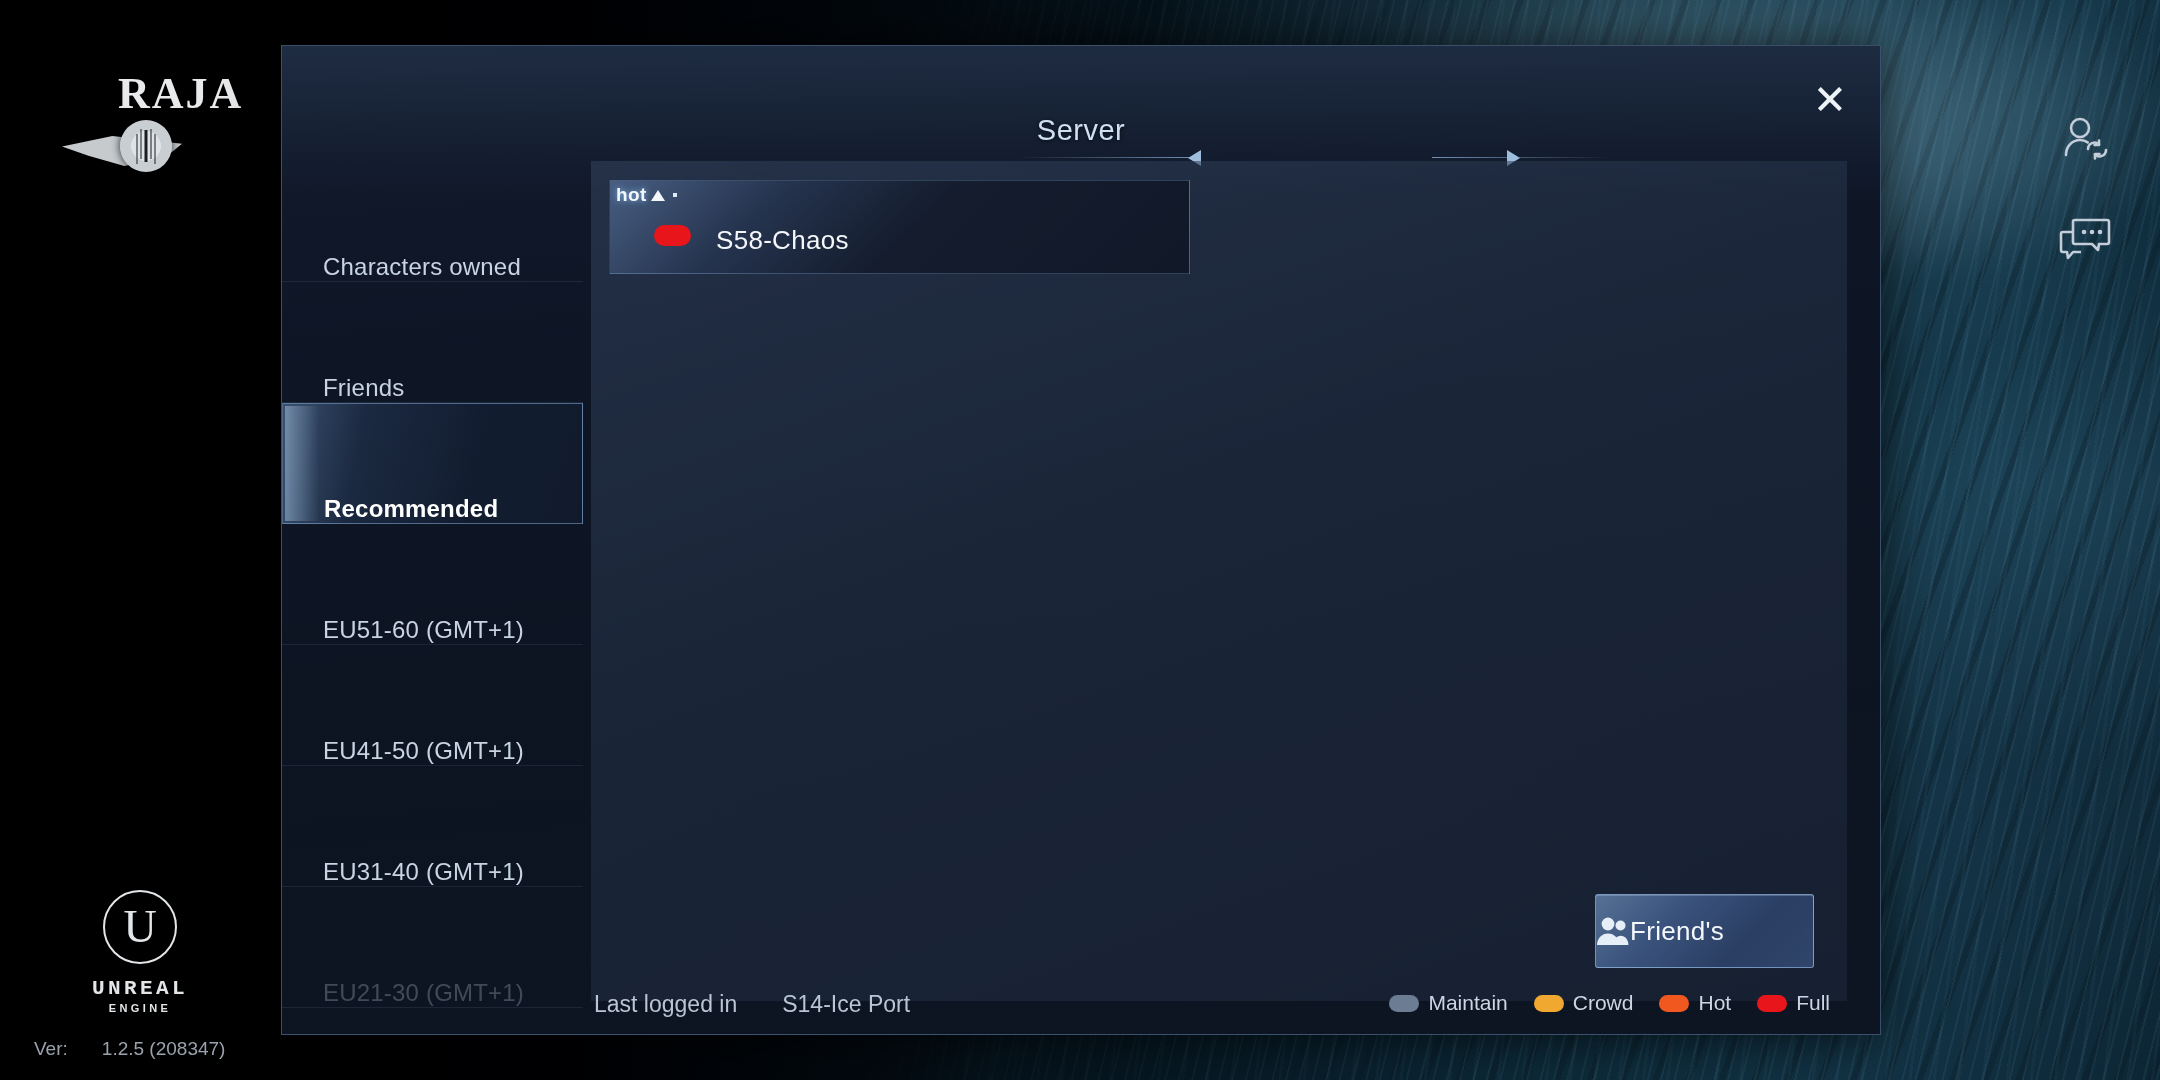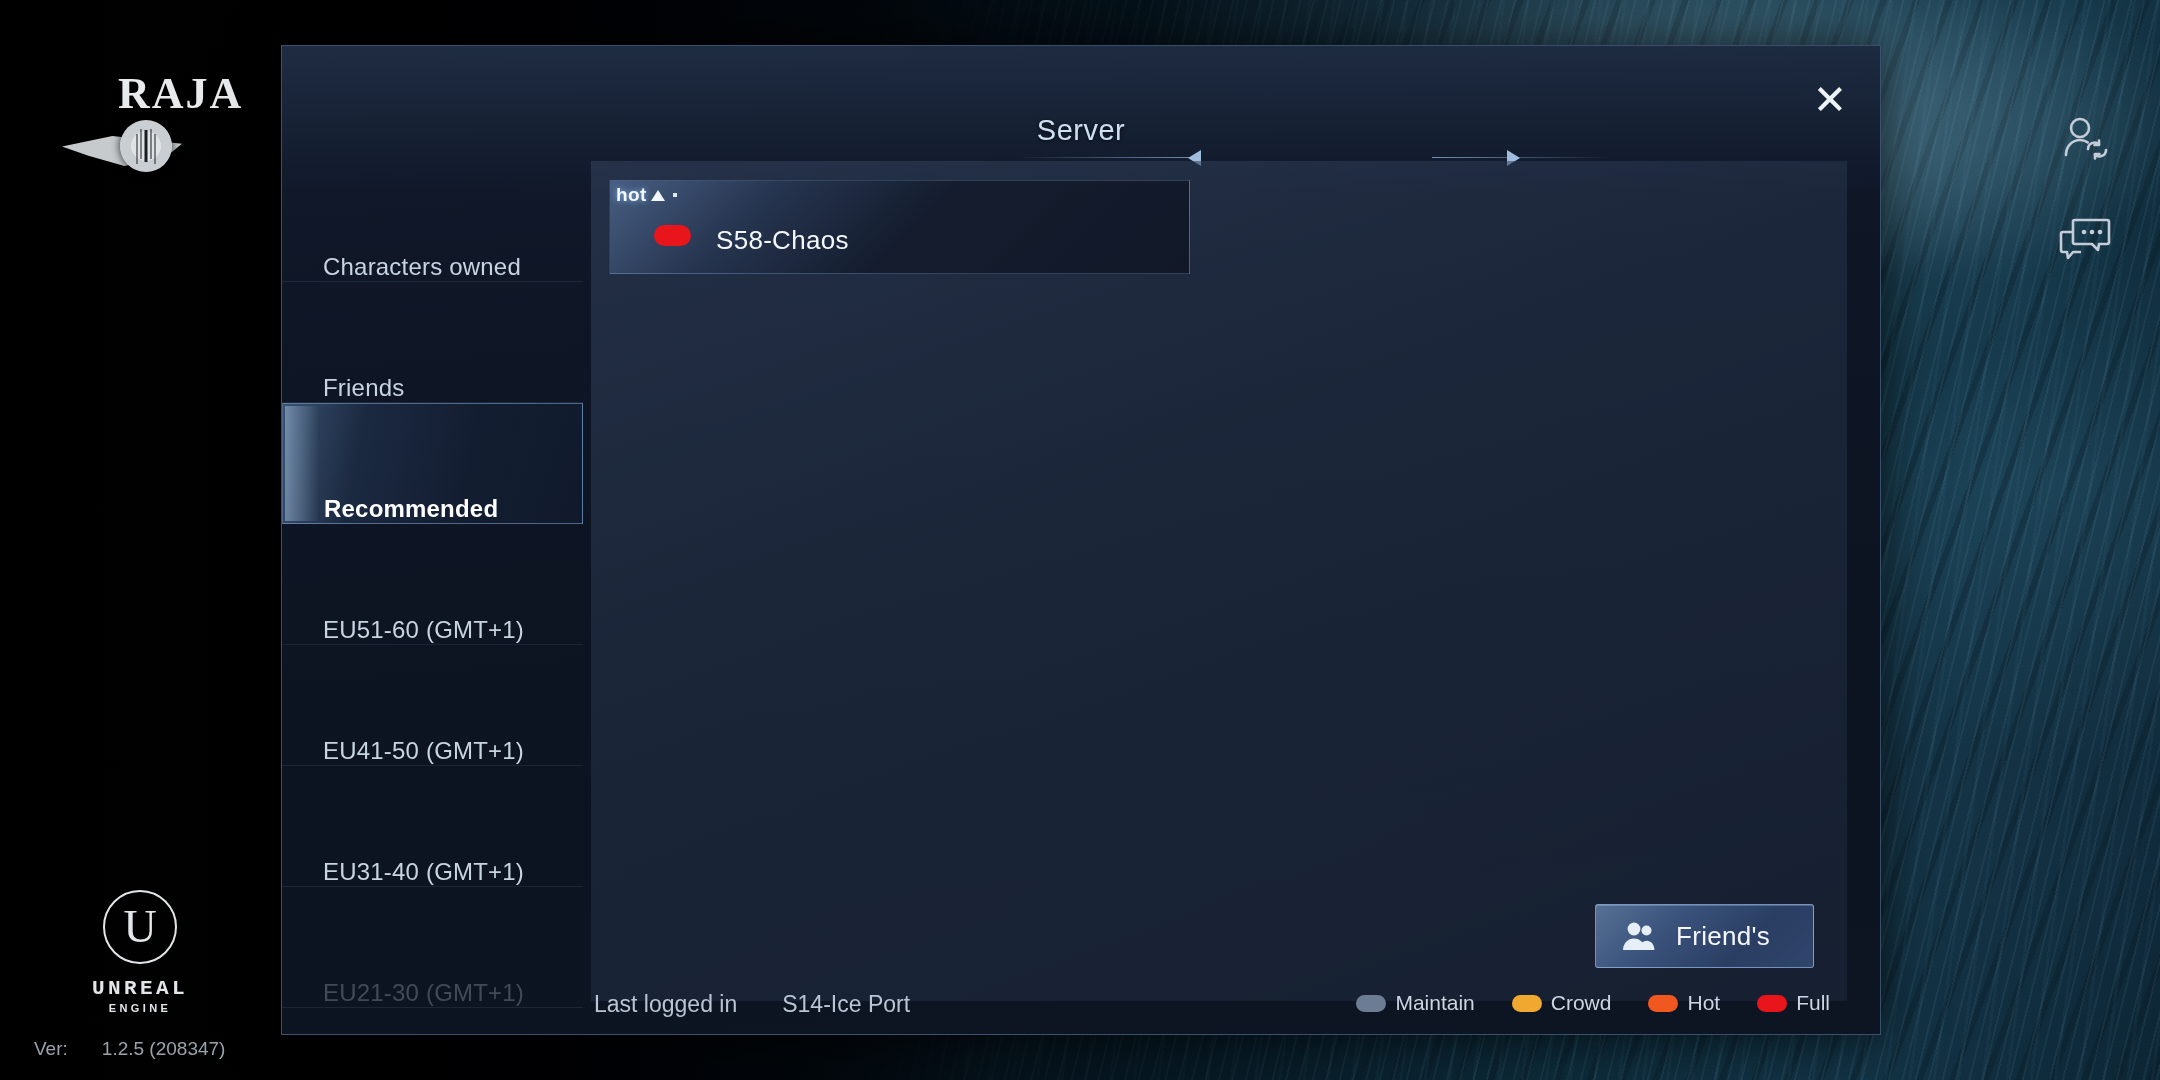--- a/index.html
+++ b/index.html
@@ -171,34 +171,34 @@
   }
   #server-badge .dot { width:4px; height:4px; background:#dce9f6; margin-left:5px; }
   #server-row {
     position:absolute; left:44px; top:44px; display:flex; gap:25px;
   }
   .status-pill { width:37px; height:21px; border-radius:11px; display:block; }
   #server-name { color:#f4f7fa; font-size:26px; letter-spacing:0.3px; }
 
   
   #friends-button {
-    position:absolute; right:33px; bottom:33px; width:219px; height:64px;
+    position:absolute; right:33px; bottom:33px; width:219px; height:74px;
     background:linear-gradient(135deg, rgba(126,162,210,0.62) 0%, rgba(72,102,152,0.72) 34%, rgba(48,70,112,0.80) 68%, rgba(56,80,124,0.78) 100%);
     border:1px solid rgba(160,195,235,0.62);
     border-radius:3px; cursor:pointer;
-    display:flex; align-items:center; gap:20px; padding-left:26px;
+    display:flex; align-items:center; 
     box-shadow:inset 0 1px 0 rgba(200,225,250,0.26);
   }
   #friends-button .label { color:#f4f8fc; font-size:26px; letter-spacing:0.3px; }
 
   
   #footer { position:absolute; left:0; right:0; bottom:0; height:35px;padding-left:24px; }
   #footer-left { position:absolute; left:312px; top:-8px; display:flex; align-items:center; gap:45px; }
   #footer-left span { color:#b9c5d4; font-size:23px; }
-  #legend { position:absolute; right:38px; top:-8px; display:flex; align-items:center; gap:23px; }
+  #legend { position:absolute; right:38px; top:-8px; display:flex; align-items:center; gap:12px; }
   #legend .grp { display:flex; align-items:center; gap:9px; margin-right:14px; }
   #legend .grp:last-child { margin-right:12px; }
   #legend .lbl { color:#ccd6e3; font-size:21px; }
 </style>
 </head>
 <body>
 
 <div id="bg">
   <div class="waves"></div>
   <div class="crest"></div>

